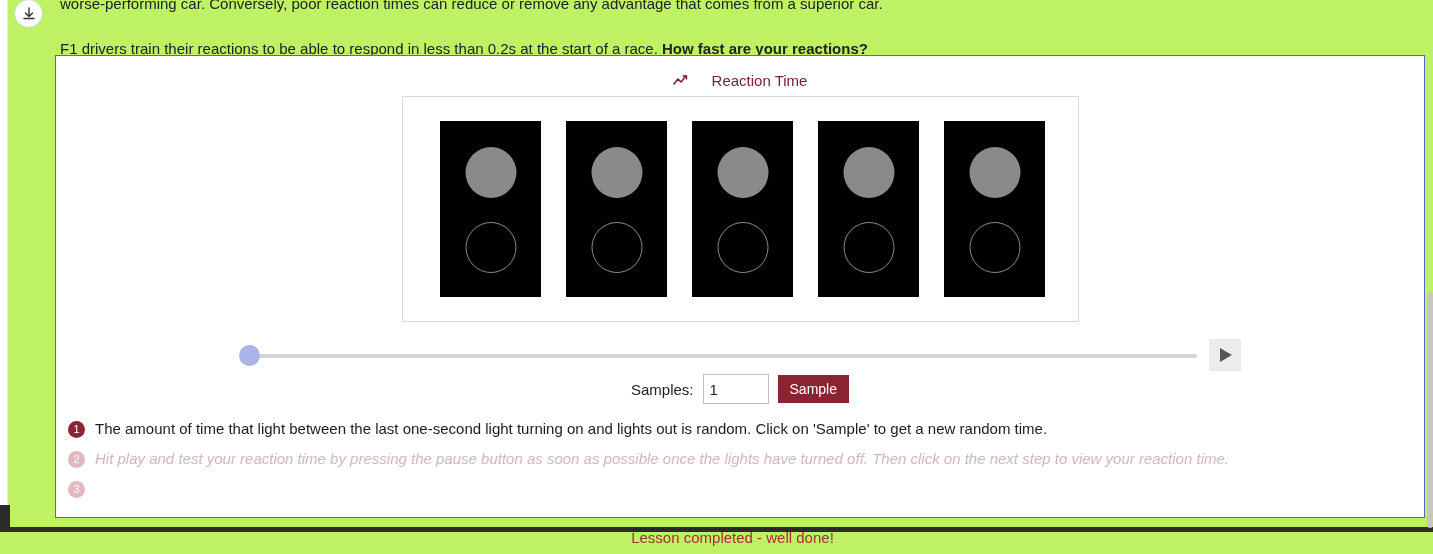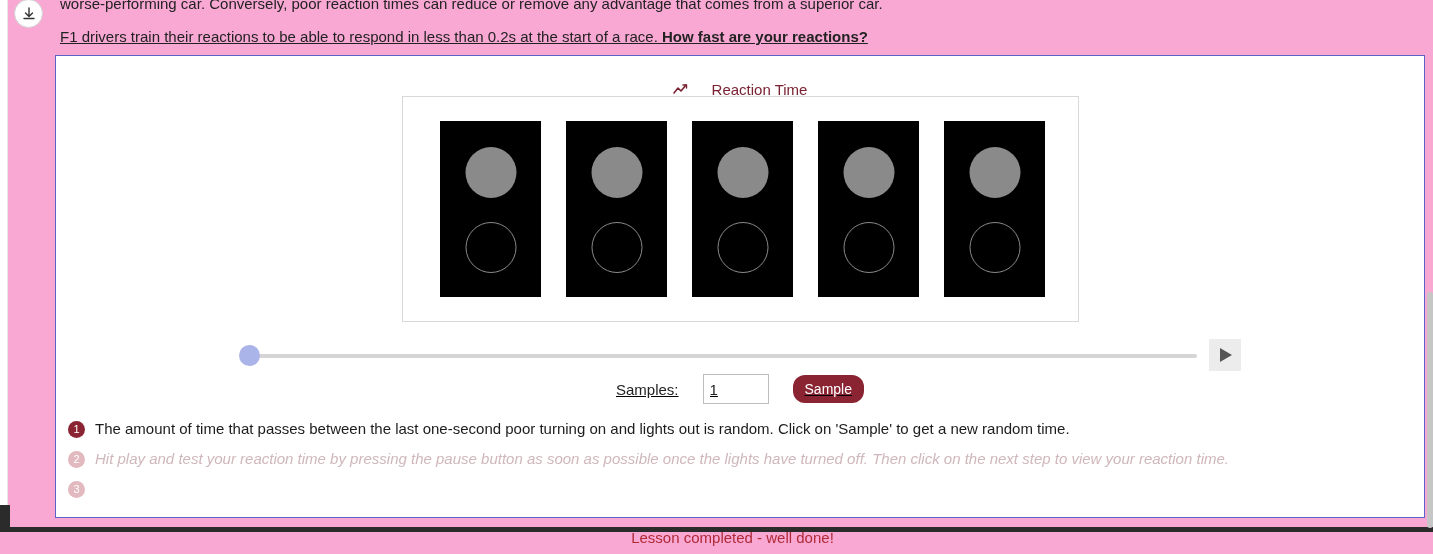--- a/index.html
+++ b/index.html
@@ -7,35 +7,35 @@
     margin: 0; padding: 0;
     width: 1433px; height: 554px;
     background: #ffffff;
     font-family: "Liberation Sans", sans-serif;
     overflow: hidden;
   }
   .page {
     position: relative;
     width: 1433px;
     height: 554px;
-    background: #f9a8d4;
+    background: #bef264;
   }
 
   
   .intro {
     position: absolute;
     left: 60px;
     top: -7px;
     width: 1350px;
     font-size: 15px;
     color: #222;
     line-height: 21px;
   }
   .intro .line1 { color: #222; }
-  .intro .line2 { margin-top: 12px; text-decoration: underline; }
+  .intro .line2 { margin-top: 24px; }
   .intro .line2 b { font-weight: bold; }
 
   
   .dl-icon {
     position: absolute;
     left: 14px;
     top: -1px;
     width: 29px; height: 29px;
     border: 1px solid #d0d0d0;
     border-radius: 50%;
@@ -73,21 +73,21 @@
     position: absolute;
     left: 55px;
     top: 55px;
     width: 1370px;
     height: 463px;
     border: 1px solid #5a63c8;
     background: #ffffff;
   }
 
   .widget-title {
-    margin-top: 25px;
+    margin-top: 16px;
     text-align: center;
     color: #7a2232;
     font-size: 15px;
     display: flex;
     align-items: center;
     justify-content: center;
     gap: 24px;
   }
   .widget-title .chart-ico { display:inline-block; line-height:0; }
 
@@ -176,22 +176,21 @@
   }
 
   
   .samples-row {
     position: absolute;
     left: 0; top: 318px;
     width: 1368px;
     display: flex;
     align-items: center;
     justify-content: center;
-    gap: 24px;
-    text-decoration: underline;
+    gap: 9px;
   }
   .samples-label {
     font-size: 15px;
     color: #222;
   }
   .samples-input {
     width: 66px;
     height: 30px;
     border: 1px solid #bdbdbd;
     background: #fff;
@@ -202,21 +201,21 @@
   }
   .sample-btn {
     background: #8a2433;
     color: #ffffff;
     border: none;
     height: 28px;
     padding: 0 12px;
     font-size: 14px;
     font-family: "Liberation Sans", sans-serif;
     cursor: pointer;
-    border-radius: 12px;
+    border-radius: 0;
   }
 
   
   .steps {
     position: absolute;
     left: 12px;
     top: 363px;
     width: 1350px;
   }
   .step {
@@ -321,21 +320,21 @@
 
     <div class="samples-row">
       <span class="samples-label">Samples:</span>
       <input class="samples-input" type="text" value="1" style="">
       <button class="sample-btn">Sample</button>
     </div>
 
     <div class="steps">
       <div class="step active">
         <div class="step-num">1</div>
-        <div class="step-text">The amount of time that passes between the last one-second poor turning on and lights out is random. Click on 'Sample' to get a new random time.</div>
+        <div class="step-text">The amount of time that light between the last one-second light turning on and lights out is random. Click on 'Sample' to get a new random time.</div>
       </div>
       <div class="step dim">
         <div class="step-num">2</div>
         <div class="step-text">Hit play and test your reaction time by pressing the pause button as soon as possible once the lights have turned off. Then click on the next step to view your reaction time.</div>
       </div>
       <div class="step dim">
         <div class="step-num">3</div>
       </div>
     </div>
 

